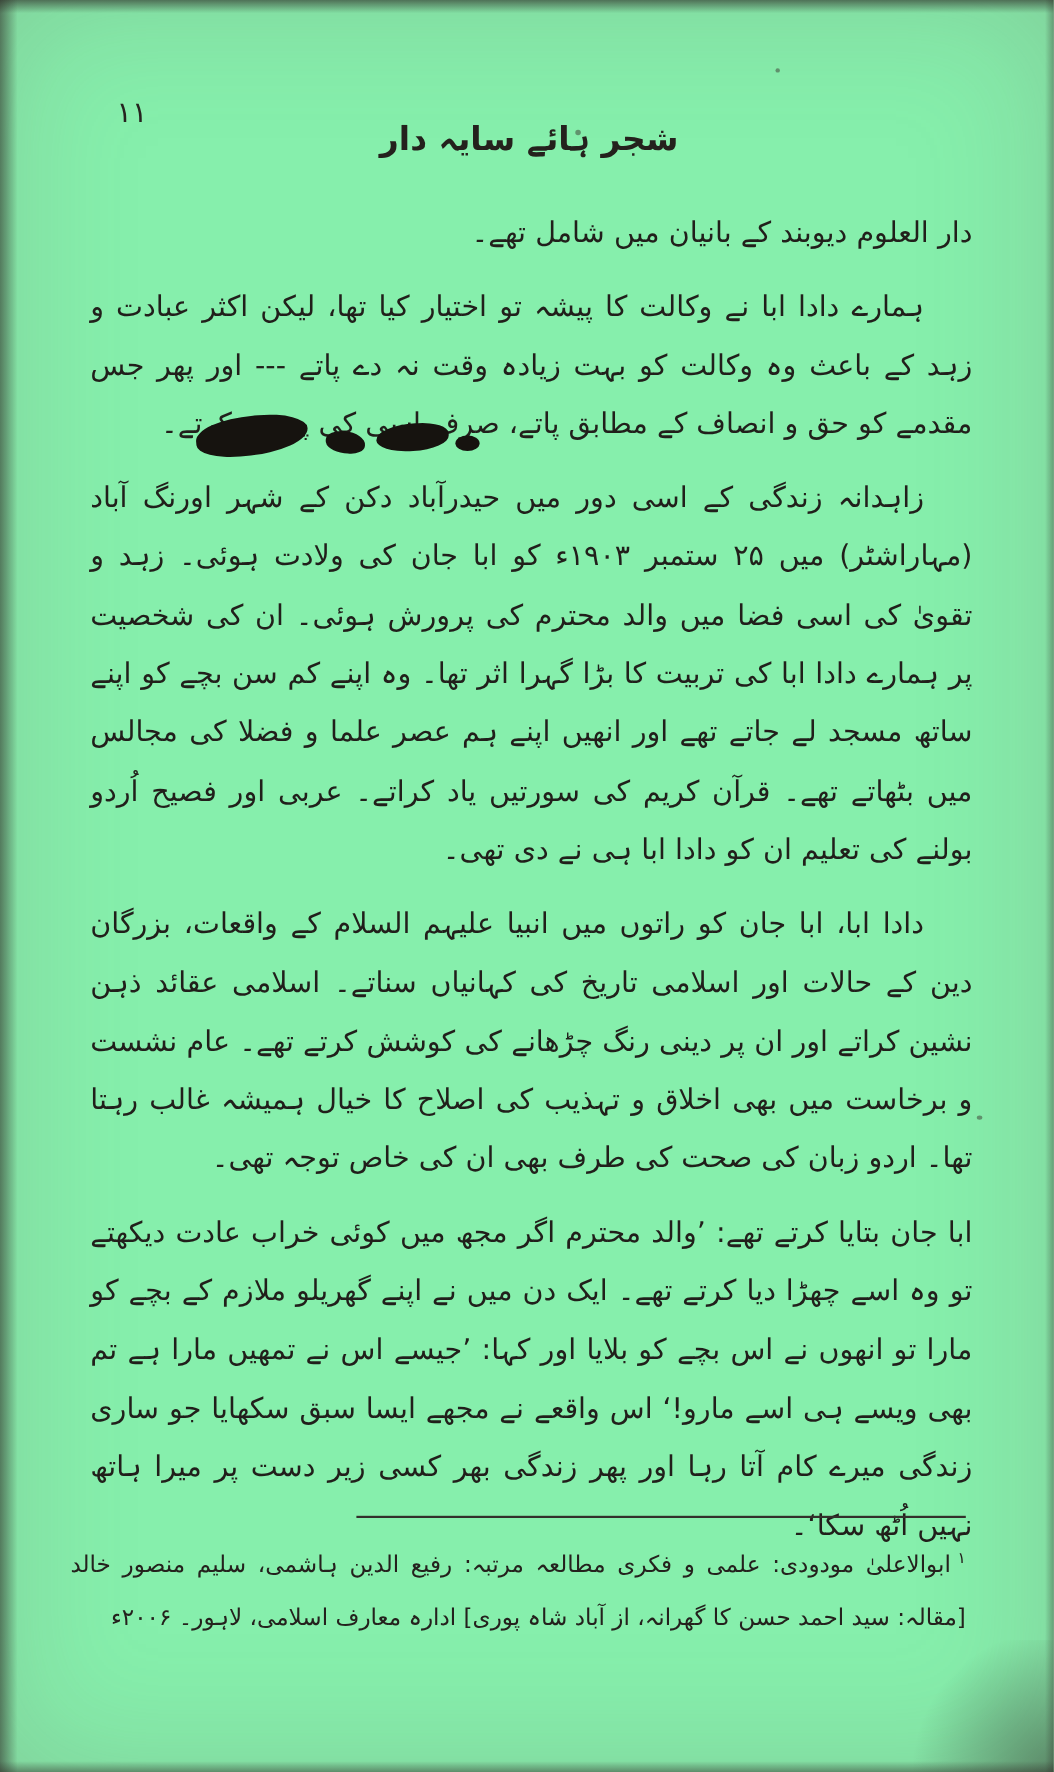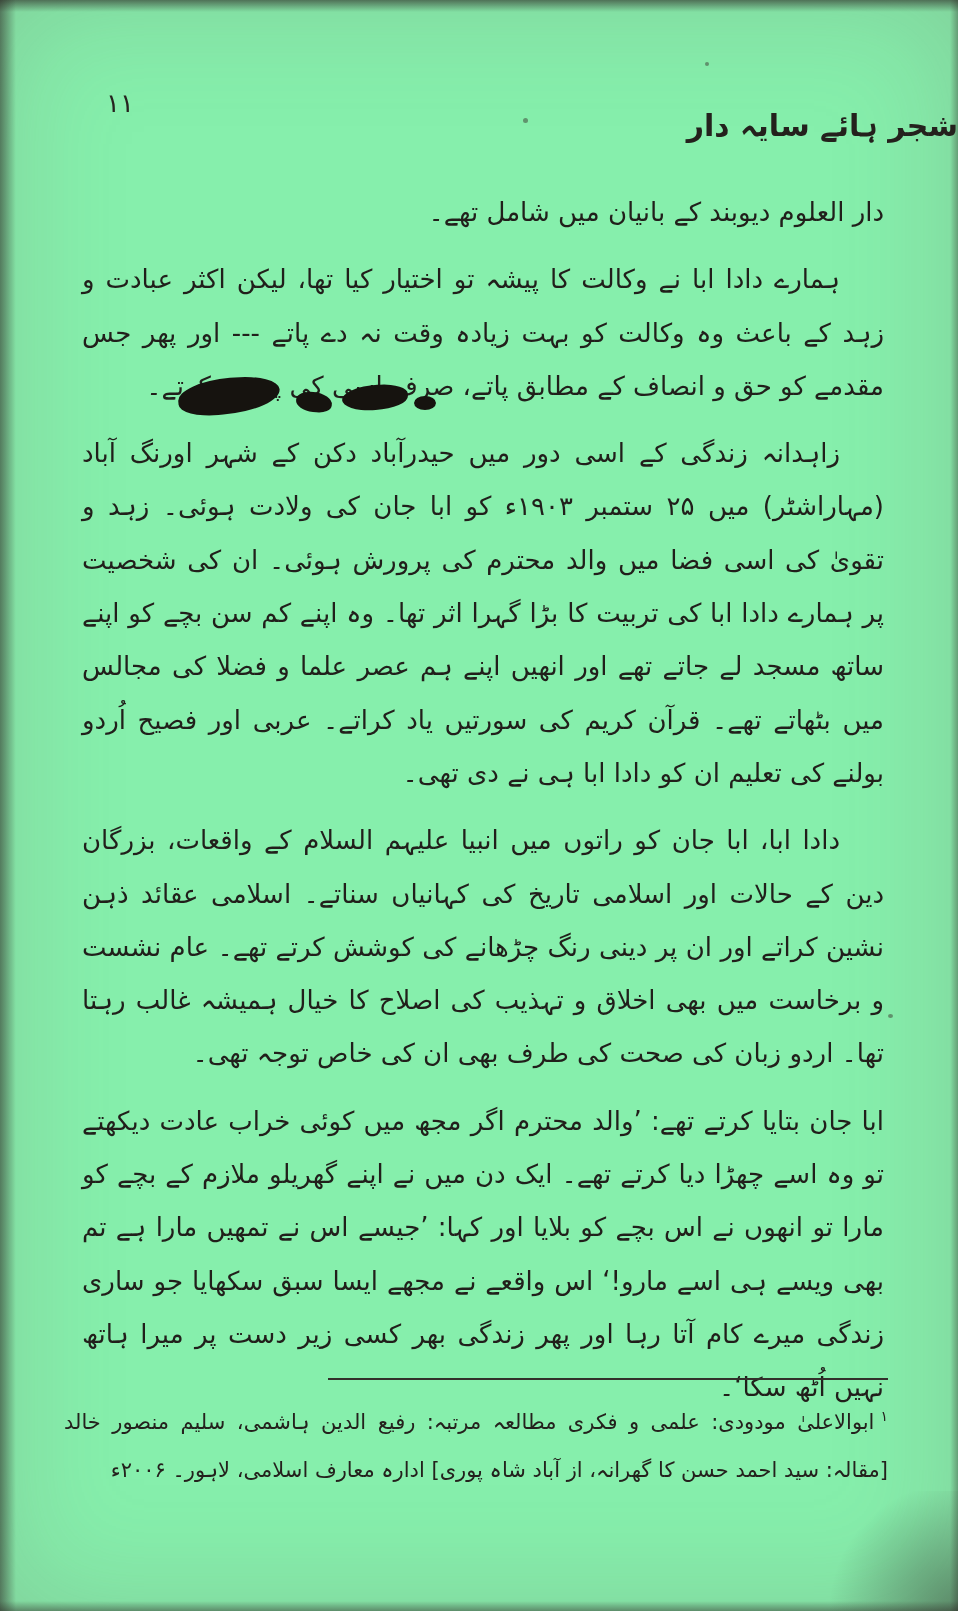--- a/index.html
+++ b/index.html
@@ -36,20 +36,21 @@
     left: 106px;
     font-size: 26px;
     letter-spacing: 2px;
     color: #26231f;
   }
   .header-title {
     position: absolute;
     top: 108px;
     left: 4px;
     right: 0;
+    text-align: center;
     direction: rtl;
     font-size: 30px;
     font-weight: bold;
     color: #24211d;
   }
   .content {
     position: absolute;
     top: 186px;
     left: 82px;
     right: 74px;
@@ -75,21 +76,21 @@
   .smudge.s2 { left: 296px; top: 392px; width: 36px; height: 20px;
                border-radius: 50% 60% 45% 55%; transform: rotate(6deg); }
   .smudge.s3 { left: 342px; top: 385px; width: 66px; height: 25px;
                border-radius: 60% 45% 55% 50%; transform: rotate(-3deg); }
   .smudge.s4 { left: 414px; top: 396px; width: 22px; height: 14px;
                border-radius: 50%; }
   .footnote {
     position: absolute;
     top: 1378px;
     left: 64px;
-    right: 70px;
+    right: 80px;
     direction: rtl;
   }
   .footnote .rule {
     width: 68%;
     margin-left: auto;   
     border-top: 2px solid #33302b;
     margin-bottom: 18px;
   }
   .footnote .fn-text {
     margin: 0;

